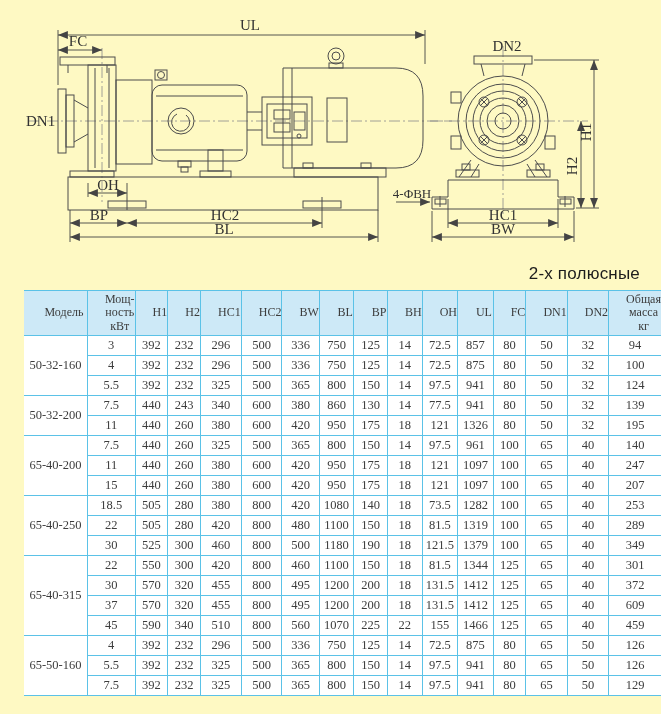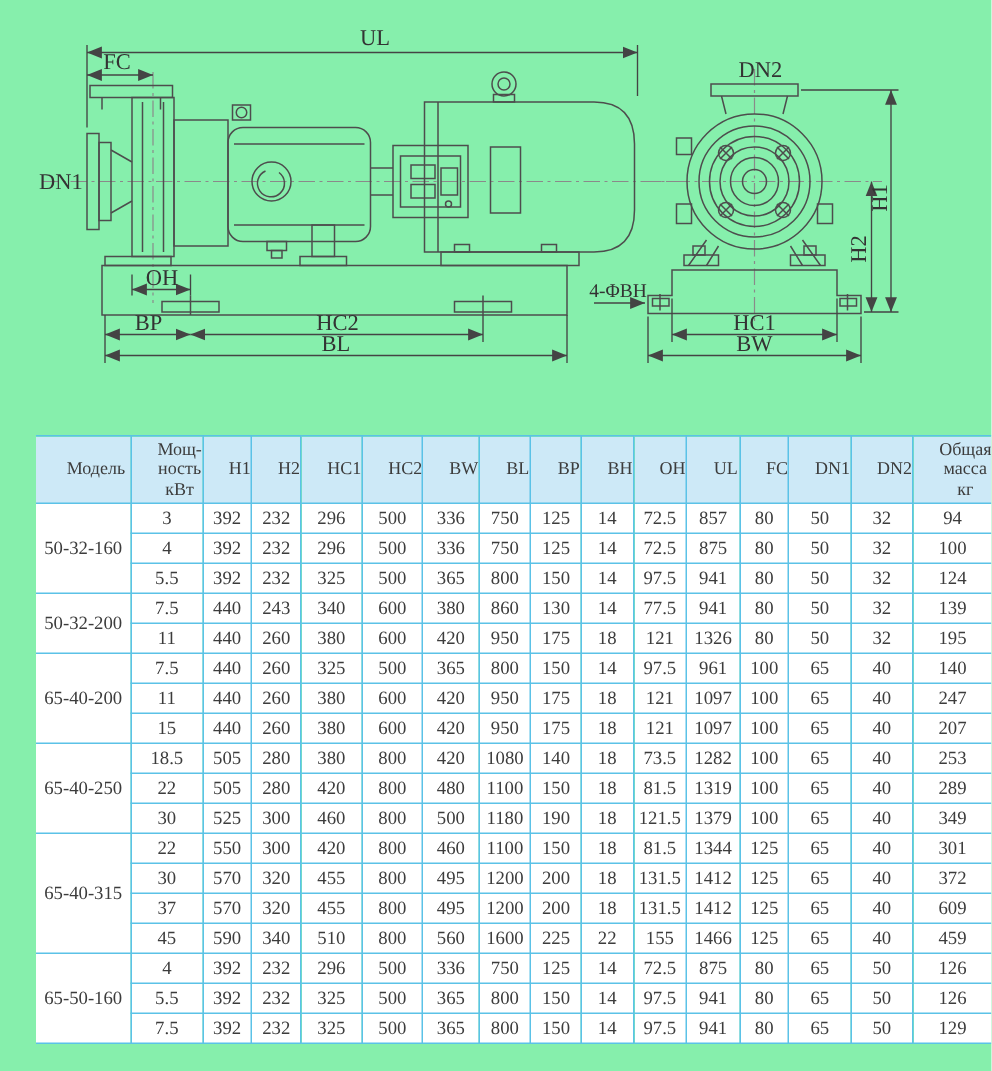--- a/index.html
+++ b/index.html
@@ -1,20 +1,20 @@
 <!DOCTYPE html>
 <html style="--tbl-border: #5bc2e7; --hdr-bg: #cde9f7;"><head>
 <meta charset="utf-8">
 <style>
   html, body { margin: 0; padding: 0; background: #ffffff; }
   .page {
     position: relative;
     width: 661px;
     height: 714px;
-    background: #86efac;
+    background: #fef9c3;
     overflow: hidden;
     font-family: "Liberation Serif", serif;
   }
   .drawing { position: absolute; left: 0; top: 0; }
   svg text { font-family: "Liberation Serif", serif; }
   .section-title {
     position: absolute;
     top: 264px;
     right: 21px;
     font-family: "Liberation Sans", sans-serif;
@@ -184,20 +184,21 @@
       <text x="224" y="234" text-anchor="middle">BL</text>
       <text x="507" y="51" text-anchor="middle">DN2</text>
       <text x="412" y="198" text-anchor="middle" font-size="13">4-ΦBH</text>
       <text x="503" y="220" text-anchor="middle">HC1</text>
       <text x="503" y="234" text-anchor="middle">BW</text>
       <text transform="translate(591 132) rotate(-90)" text-anchor="middle">H1</text>
       <text transform="translate(577 166) rotate(-90)" text-anchor="middle">H2</text>
     </g>
   </svg>
 
+  <div class="section-title">2-х полюсные</div>
 
   <table class="spec-table">
       <colgroup>
         <col style="width: 76px;">
         <col style="width: 37px;">
         <col style="width: 33px;">
         <col style="width: 33px;">
         <col style="width: 35px;">
         <col style="width: 35px;">
         <col style="width: 35px;">
@@ -475,21 +476,21 @@
           <td>40</td>
           <td class="no-right">609</td>
         </tr>
         <tr>
           <td>45</td>
           <td>590</td>
           <td>340</td>
           <td>510</td>
           <td>800</td>
           <td>560</td>
-          <td>1600</td>
+          <td>1070</td>
           <td>225</td>
           <td>22</td>
           <td>155</td>
           <td>1466</td>
           <td>125</td>
           <td>65</td>
           <td>40</td>
           <td class="no-right">459</td>
         </tr>
         <tr>

